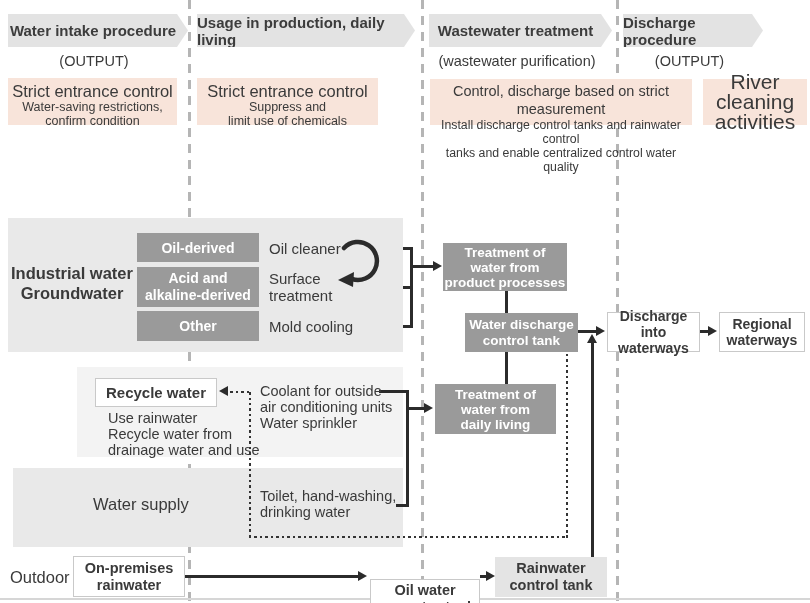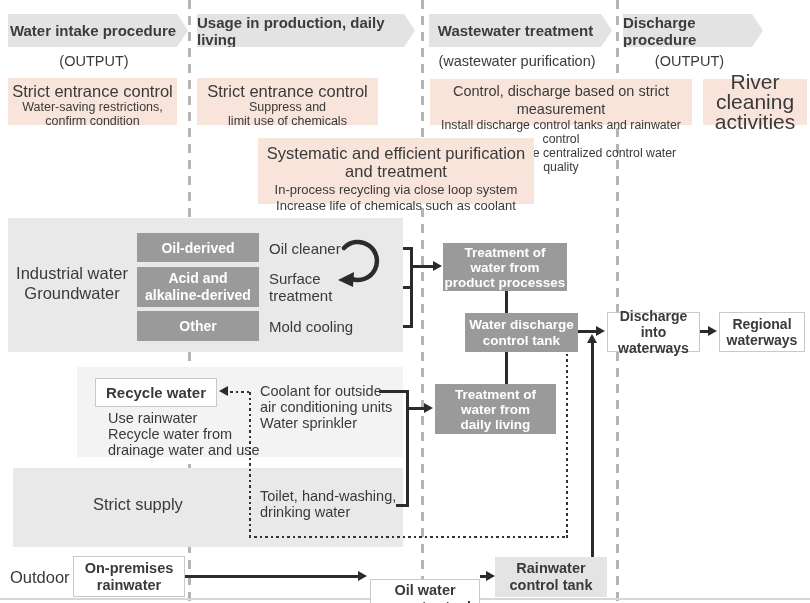--- a/index.html
+++ b/index.html
@@ -83,29 +83,23 @@
   </div>
   <div class="pink pink3" style="left:430px;top:79px;width:262px;height:46px;">
     <div class="t">Control, discharge based on strict measurement</div>
     <div class="b">Install discharge control tanks and rainwater control
 tanks and enable centralized control water quality</div>
   </div>
   <div class="pink pinkc" style="left:703px;top:79px;width:104px;height:46px;">
     <div class="t" style="white-space:pre-line;">River cleaning
 activities</div>
   </div>
-  <div class="pink" style="left:258px;top:138px;width:276px;height:66px;padding-top:6px;">
-    <div class="t" style="line-height:18px;">Systematic and efficient purification
-and treatment</div>
-    <div class="b" style="font-size:13px;line-height:15.5px;margin-top:2px;">In-process recycling via close loop system
-Increase life of chemicals such as coolant</div>
-  </div>
 
   <div class="panel" style="left:8px;top:218px;width:395px;height:134px;"></div>
-  <div class="lbl" style="left:8px;top:264px;width:128px;font-weight:normal;font-size:16.5px;line-height:19.5px;text-align:center;">Industrial water
+  <div class="lbl" style="left:8px;top:264px;width:128px;font-weight:bold;font-size:16.5px;line-height:19.5px;text-align:center;">Industrial water
 Groundwater</div>
   <div class="gbox" style="left:137px;top:233px;width:122px;height:29px;font-size:14px;">Oil-derived</div>
   <div class="gbox" style="left:137px;top:267px;width:122px;height:40px;font-size:14px;line-height:17px;">Acid and
 alkaline-derived</div>
   <div class="gbox" style="left:137px;top:311px;width:122px;height:30px;font-size:14px;">Other</div>
   <div class="lbl" style="left:269px;top:240px;font-size:15px;">Oil cleaner</div>
   <div class="lbl" style="left:269px;top:271px;font-size:15px;line-height:16.5px;">Surface
 treatment</div>
   <div class="lbl" style="left:269px;top:318px;font-size:15px;">Mold cooling</div>
 
@@ -153,21 +147,21 @@
 air conditioning units
 Water sprinkler</div>
 
   <div class="ln" style="left:379px;top:390px;width:30px;height:3px;"></div>
   <div class="ln" style="left:406px;top:390px;width:3px;height:117px;"></div>
   <div class="ln" style="left:396px;top:504px;width:13px;height:3px;"></div>
   <div class="ln" style="left:406px;top:407px;width:20px;height:3px;"></div>
   <div class="tri-r" style="left:424px;top:403px;"></div>
 
   <div class="panel" style="left:13px;top:468px;width:390px;height:79px;"></div>
-  <div class="lbl" style="left:93px;top:495px;font-size:16.5px;">Strict supply</div>
+  <div class="lbl" style="left:93px;top:495px;font-size:16.5px;">Water supply</div>
   <div class="lbl" style="left:260px;top:489px;font-size:14.5px;line-height:15.5px;">Toilet, hand-washing,
 drinking water</div>
 
   <div class="dot-v" style="left:566px;top:354px;height:184px;"></div>
   <div class="dot-h" style="left:249px;top:536px;width:319px;"></div>
   <div class="dot-v" style="left:249px;top:392px;height:146px;"></div>
   <div class="dot-h" style="left:230px;top:391px;width:19px;"></div>
   <div class="tri-l" style="left:219px;top:386px;"></div>
 
   <div class="lbl" style="left:10px;top:568px;font-size:16.5px;">Outdoor</div>

